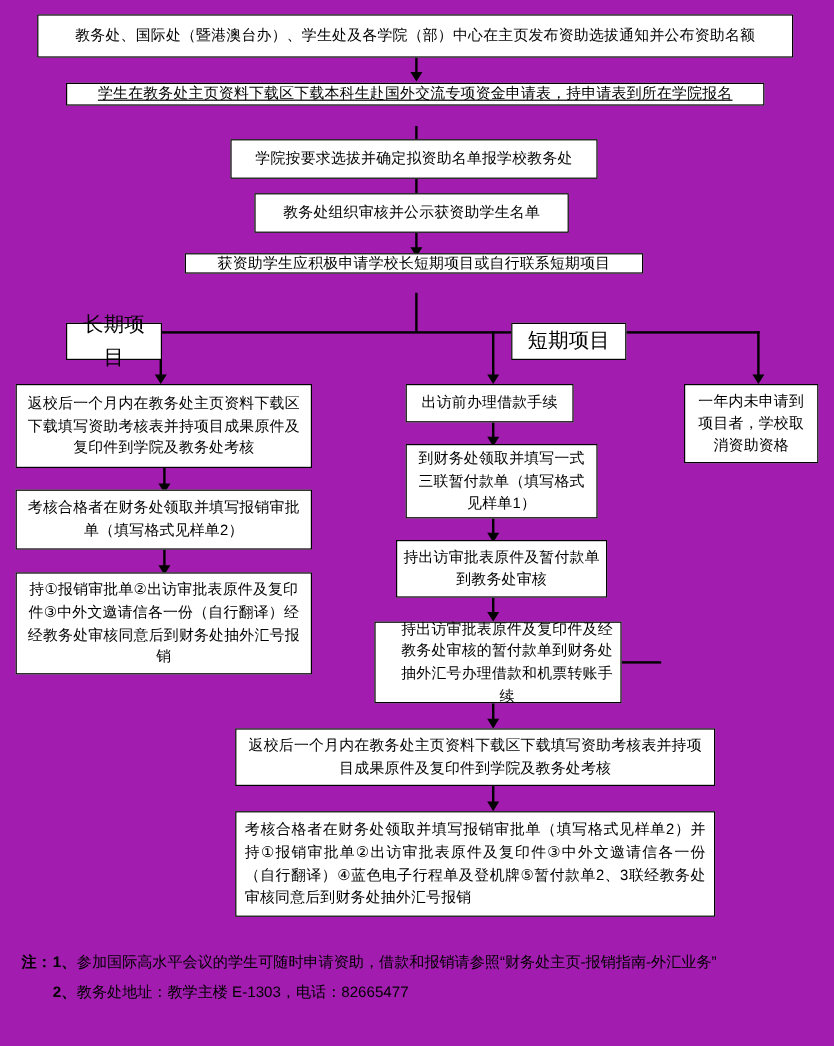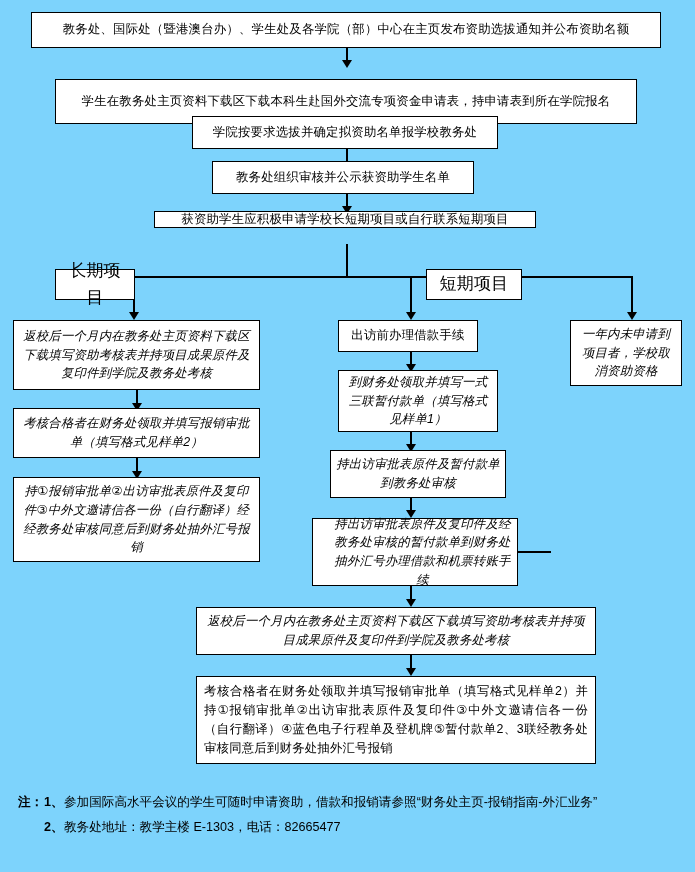--- a/index.html
+++ b/index.html
@@ -8,40 +8,40 @@
     background: #ffffff;
   }
   body {
     font-family: "Liberation Sans", "DejaVu Sans", sans-serif;
     color: #000000;
   }
   #canvas {
     position: relative;
     width: 695px;
     height: 872px;
-    background: #7dd3fc;
+    background: #a21caf;
     overflow: hidden;
   }
   .box {
     position: absolute;
     box-sizing: border-box;
     border: 1.6px solid #000000;
     background: #ffffff;
     display: flex;
     align-items: center;
     justify-content: center;
     text-align: center;
     font-size: 12.4px;
     line-height: 1.55;
     letter-spacing: 0.2px;
     padding: 2px 5px;
     z-index: 3;
     white-space: pre-line;
   }
-  .box.tight { line-height: 1.5; font-style: italic; }
+  .box.tight { line-height: 1.5; }
   .box.just {
     text-align: justify;
     text-align-last: left;
     justify-content: flex-start;
     padding: 3px 7px;
   }
   .box.leftnote {
     text-align: left;
     justify-content: flex-start;
     align-items: flex-start;
@@ -107,21 +107,21 @@
 </style>
 </head>
 <body>
 
 <div id="canvas">
 
   <div class="box" style="left:31px; top:12px; width:630px; height:36px;">教务处、国际处（暨港澳台办）、学生处及各学院（部）中心在主页发布资助选拔通知并公布资助名额</div>
   <div class="vline" style="left:346px; top:48px; height:14px;"></div>
   <div class="arrow" style="left:342px; top:60px;"></div>
 
-  <div class="box" style="left:55px; top:79px; width:582px; height:45px;">学生在教务处主页资料下载区下载本科生赴国外交流专项资金申请表，持申请表到所在学院报名</div>
+  <div class="box" style="left:55px; top:69px; width:582px; height:19px;text-decoration:underline;">学生在教务处主页资料下载区下载本科生赴国外交流专项资金申请表，持申请表到所在学院报名</div>
   <div class="vline" style="left:346px; top:105px; height:14px;"></div>
   <div class="arrow" style="left:342px; top:117px;"></div>
 
   <div class="box" style="left:192px; top:116px; width:306px; height:33px;">学院按要求选拔并确定拟资助名单报学校教务处</div>
   <div class="vline" style="left:346px; top:149px; height:14px;"></div>
   <div class="arrow" style="left:342px; top:161px;"></div>
 
   <div class="box" style="left:212px; top:161px; width:262px; height:33px;">教务处组织审核并公示获资助学生名单</div>
   <div class="vline" style="left:346px; top:194px; height:14px;"></div>
   <div class="arrow" style="left:342px; top:206px;"></div>

